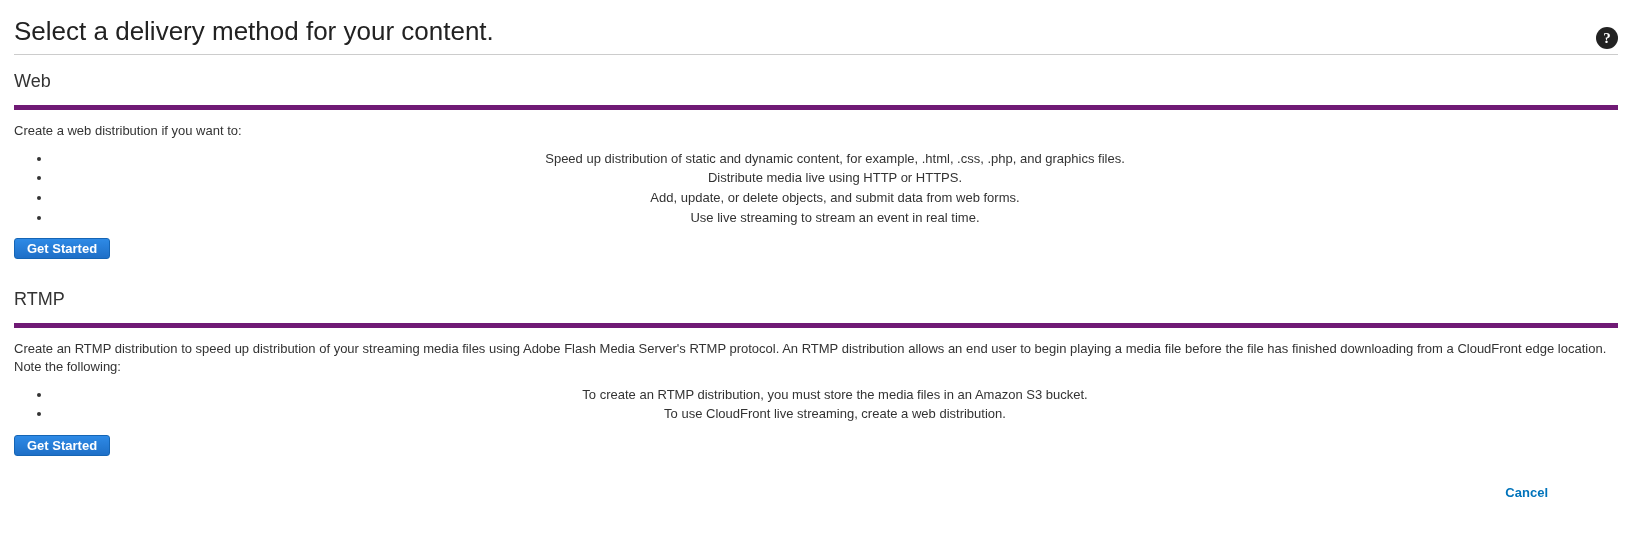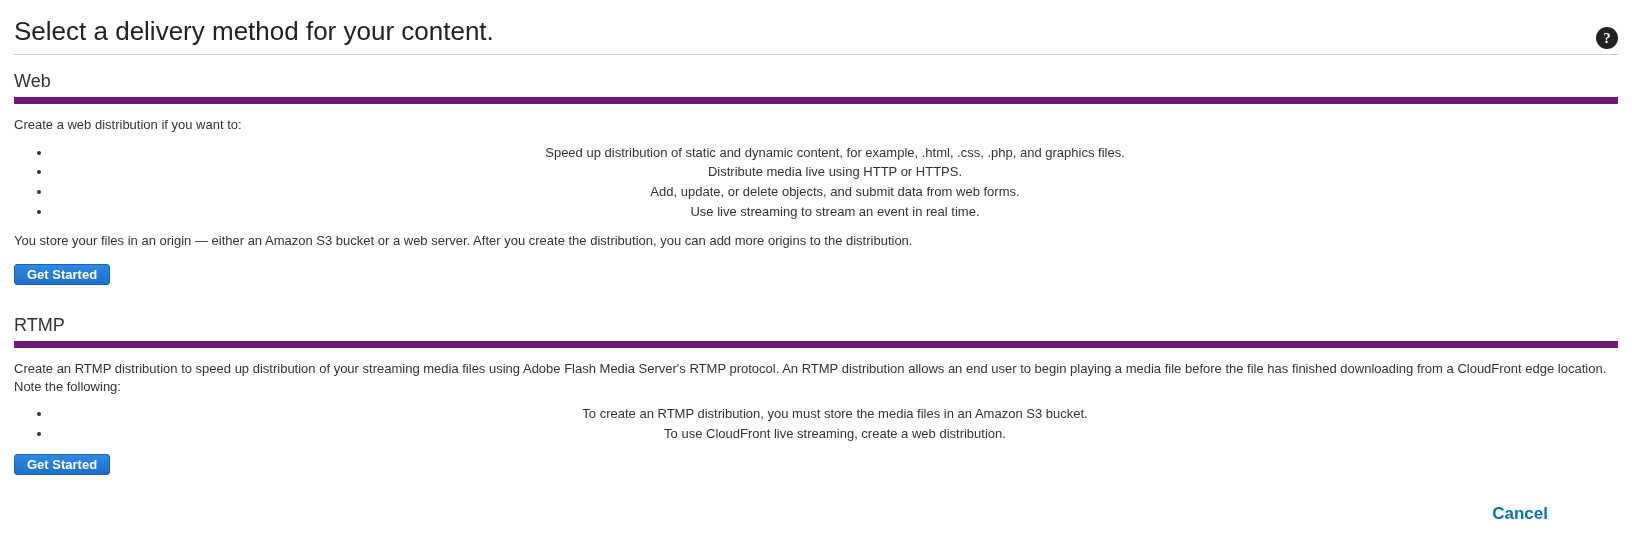--- a/index.html
+++ b/index.html
@@ -45,22 +45,22 @@
       flex-shrink: 0;
       margin-top: 4px;
     }
     .section {
       margin-bottom: 28px;
     }
     .section-heading {
       font-size: 18px;
       font-weight: 400;
       color: #333;
-      border-bottom: 7px solid #701a75;
-      padding-bottom: 4px;
+      border-bottom: 5px solid #701a75;
+      padding-bottom: 12px;
       margin-bottom: 12px;
     }
     .section-intro {
       margin-bottom: 10px;
     }
     .section ul {
       padding-left: 38px;
       margin-bottom: 12px;
     }
     .section ul li {
@@ -83,42 +83,41 @@
     }
     .footer {
       display: flex;
       justify-content: flex-end;
       padding-right: 70px;
       margin-top: 10px;
     }
     .cancel-link {
       color: #0073bb;
       font-weight: bold;
-      font-size: 17px;
+      font-size: 13px;
       cursor: pointer;
     }
   </style>
 </head>
 <body>
 
 <div class="page-header">
   <h1 class="page-title">Select a delivery method for your content.</h1>
   <div class="help-icon">?</div>
 </div>
 
 <div class="section">
   <h2 class="section-heading">Web</h2>
   <p class="section-intro">Create a web distribution if you want to:</p>
   <ul>
     <li>Speed up distribution of static and dynamic content, for example, .html, .css, .php, and graphics files.</li>
     <li>Distribute media live using HTTP or HTTPS.</li>
     <li>Add, update, or delete objects, and submit data from web forms.</li>
     <li>Use live streaming to stream an event in real time.</li>
   </ul>
-  <p class="section-note">You store your files in an origin — either an Amazon S3 bucket or a web server. After you create the distribution, you can add more origins to the distribution.</p>
   <button class="btn-primary">Get Started</button>
 </div>
 
 <div class="section">
   <h2 class="section-heading">RTMP</h2>
   <p class="section-intro">Create an RTMP distribution to speed up distribution of your streaming media files using Adobe Flash Media Server's RTMP protocol. An RTMP distribution allows an end user to begin playing a media file before the file has finished downloading from a CloudFront edge location. Note the following:</p>
   <ul>
     <li>To create an RTMP distribution, you must store the media files in an Amazon S3 bucket.</li>
     <li>To use CloudFront live streaming, create a web distribution.</li>
   </ul>

